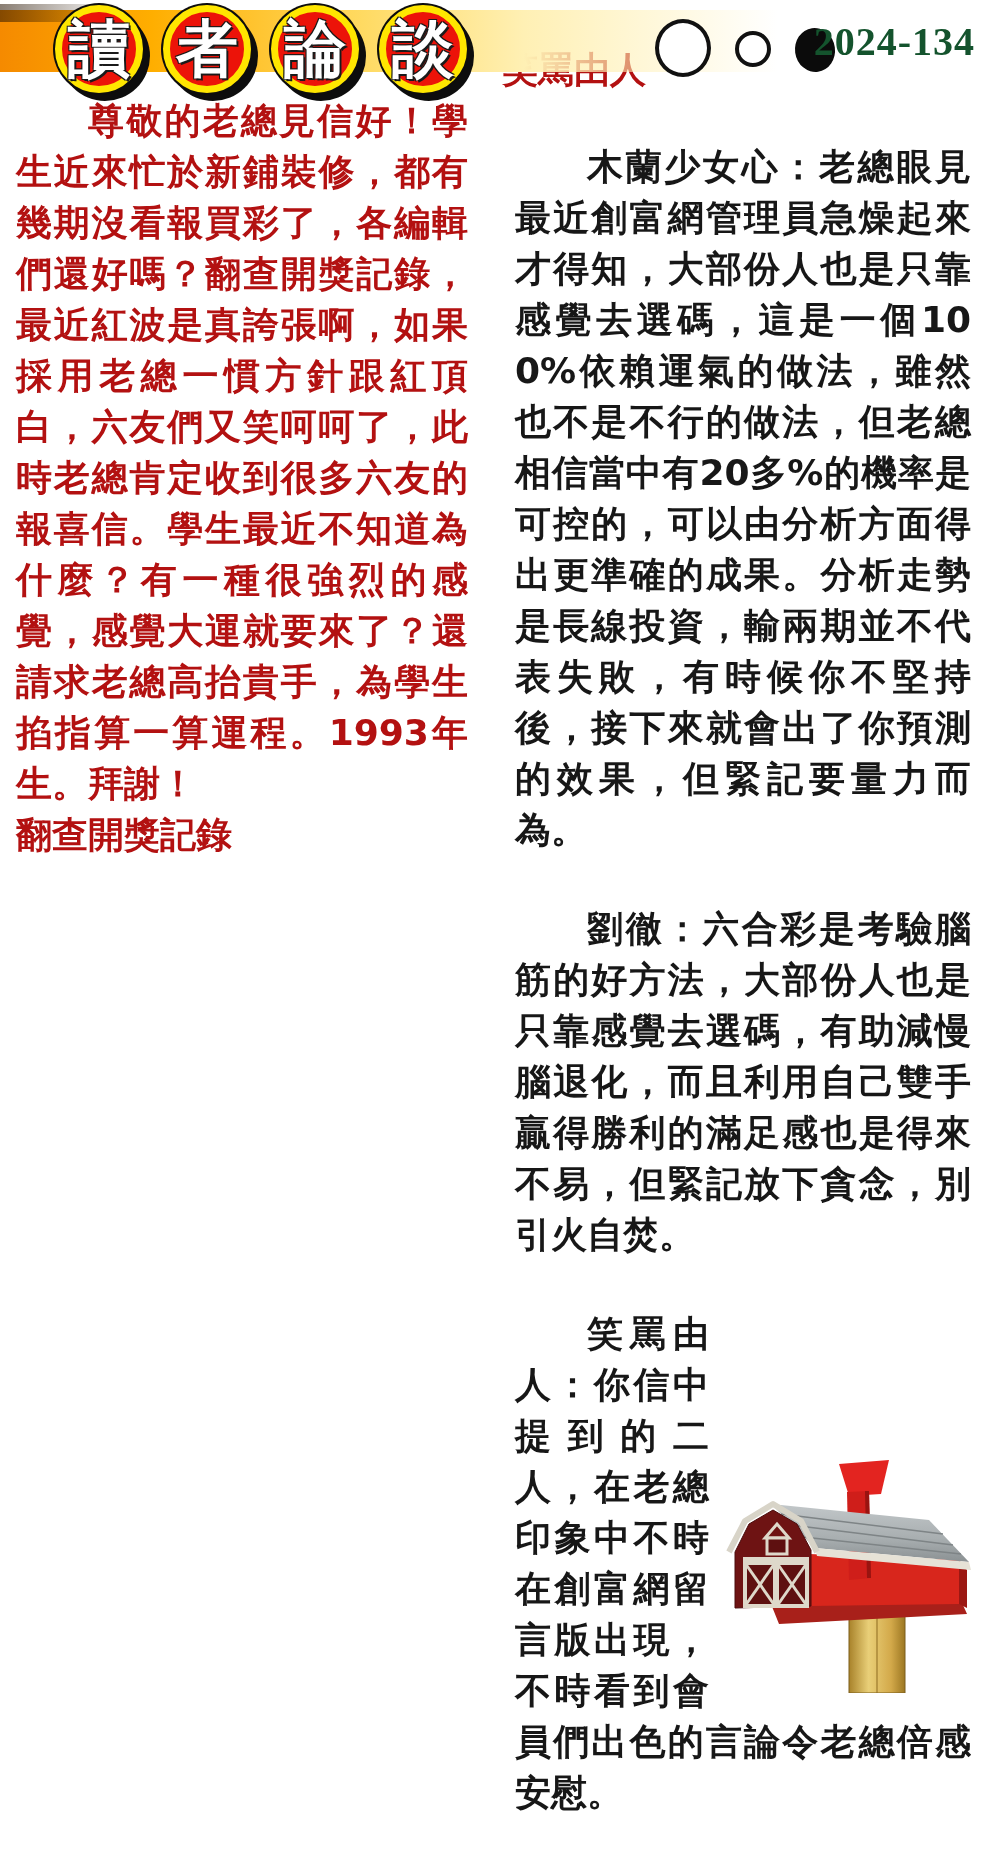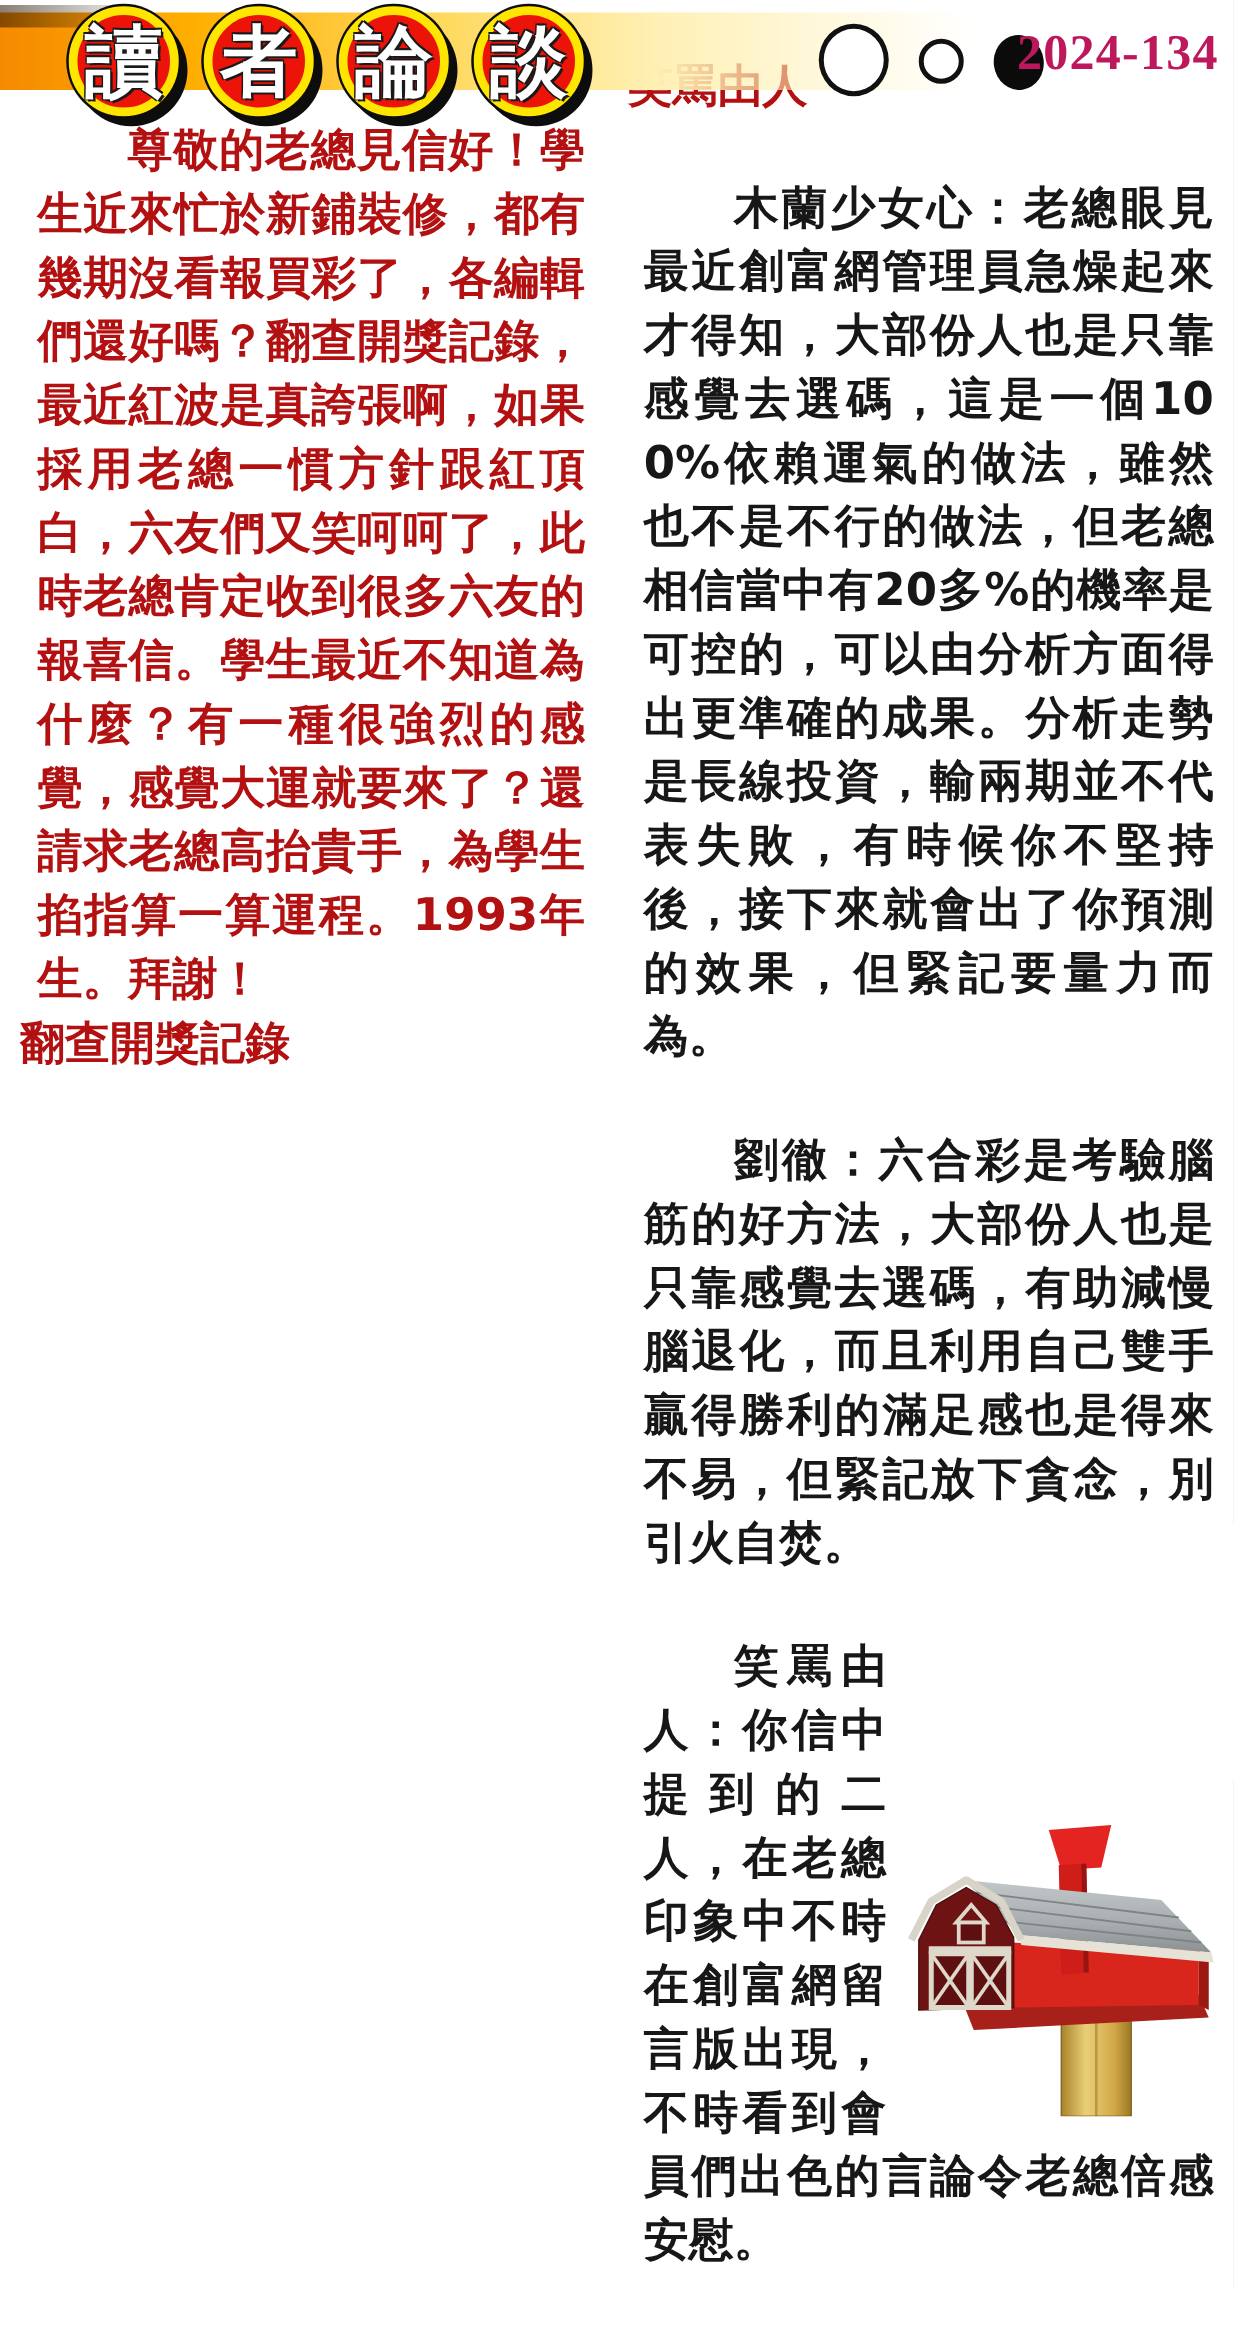--- a/index.html
+++ b/index.html
@@ -30,33 +30,33 @@
     text-shadow:2px 2px 0 #1a1a1a,-1px -1px 0 #1a1a1a,1px -1px 0 #1a1a1a,-1px 1px 0 #1a1a1a;
   }
   .dots{position:absolute;left:655px;top:0;height:95px;}
   .dot{position:absolute;border-radius:50%;}
   .dot-large{left:0;top:19px;width:48px;height:50px;background:#fff;border:4px solid #111;}
   .dot-small{left:80px;top:31px;width:28px;height:28px;background:#fff;border:4px solid #111;}
   .dot-filled{left:140px;top:28px;width:40px;height:44px;background:#0b0b0b;border:none;transform:rotate(-8deg);}
   .issue{
     position:absolute;right:12px;top:18px;
     font-family:"Liberation Serif","DejaVu Serif",serif;
-    font-size:40px;font-weight:700;color:#be185d;letter-spacing:1px;
+    font-size:40px;font-weight:700;color:#14532d;letter-spacing:1px;
   }
   
   .columns{display:flex;padding:0 16px;gap:34px;}
   .col{min-width:0;}
   .col-left{width:452px;}
   .col-right{width:469px;}
   .para{
     margin:0;font-size:36px;line-height:51px;font-weight:600;
     text-align:justify;text-justify:inter-character;text-indent:2em;
     word-break:break-all;
   }
-  .red{color:#b31111;margin-left:14px;}
+  .red{color:#b31111;}
   .black{color:#171717;margin-left:13px;}
   .no-indent{text-indent:0;}
   .sig{
     font-size:36px;line-height:51px;font-weight:600;
     text-align:left;margin:0 0 30px 0;
   }
   .sig-inline{margin-top:-51px;margin-bottom:46px;}
   .reply{margin-bottom:48px;}
   .reply-last{margin-bottom:0;}
   

